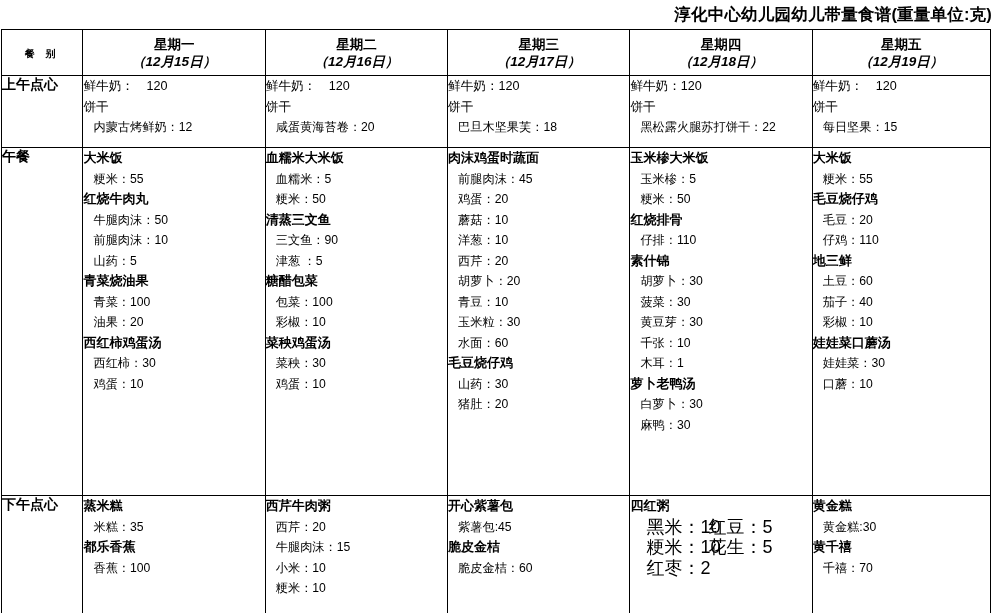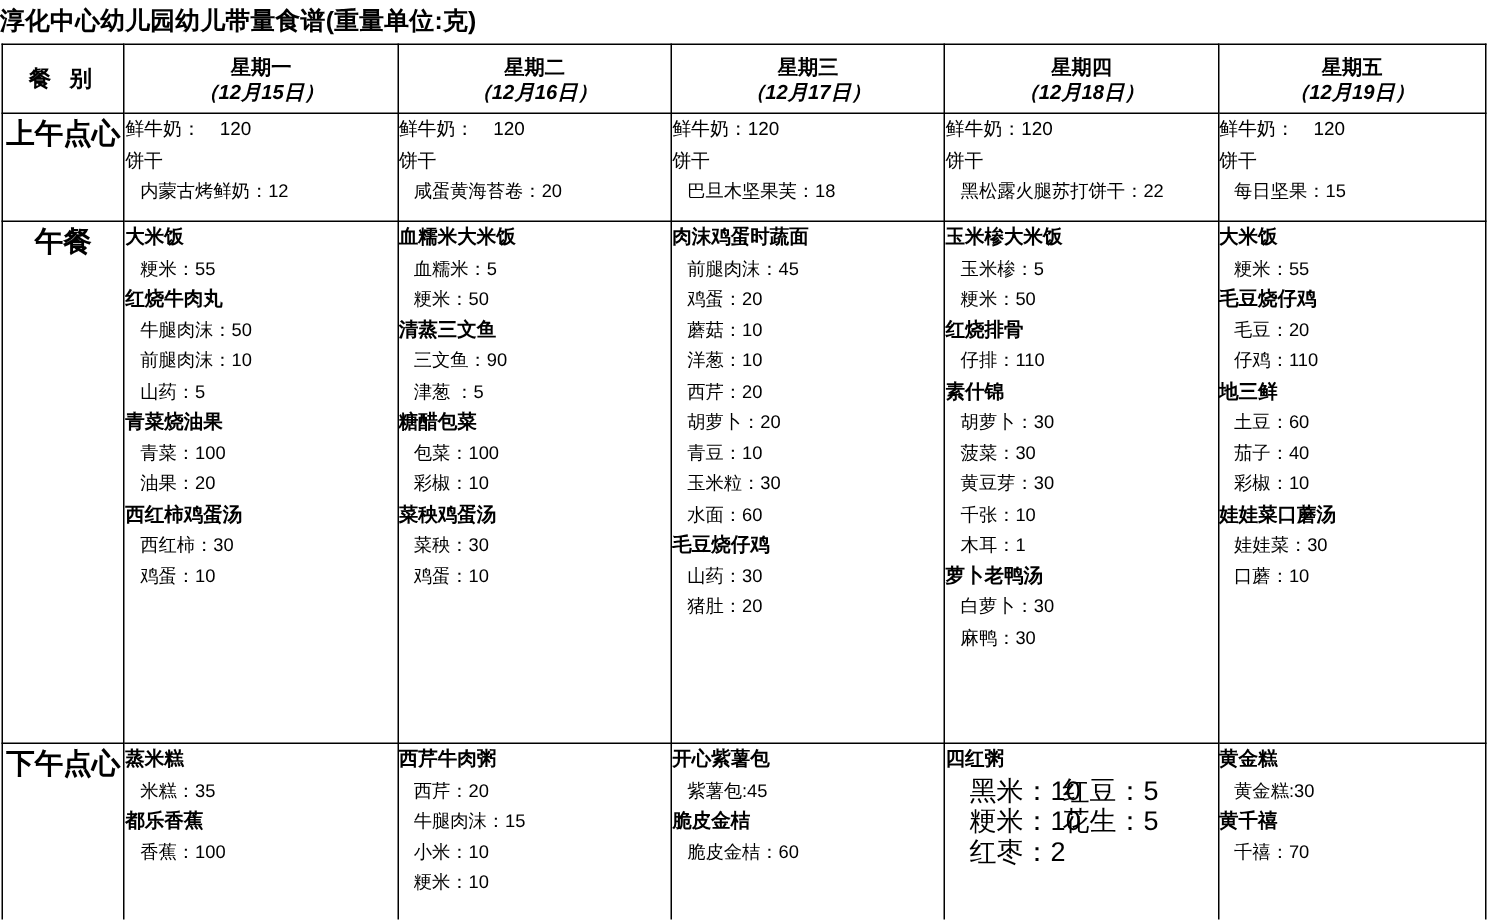--- a/index.html
+++ b/index.html
@@ -11,21 +11,21 @@
     color: #000000;
     overflow: hidden;
   }
   #page {
     position: relative;
     width: 992px;
     height: 613px;
     background: #fff;
   }
   .doc-title {
-    text-align: left;
+    text-align: right;
     font-size: 16.5px;
     font-weight: bold;
     letter-spacing: 0.2px;
     line-height: 29px;
     height: 29px;
     white-space: nowrap;
   }
   table.menu {
     border-collapse: collapse;
     table-layout: fixed;
@@ -44,30 +44,30 @@
 
   
   tr.head td {
     height: 46px;
     vertical-align: middle;
     text-align: center;
     font-weight: bold;
     font-size: 13.5px;
     line-height: 17px;
   }
-  .hd-label { letter-spacing: 4px; font-size: 15px; text-align: right; }
+  .hd-label { letter-spacing: 4px; font-size: 10px; text-align: right; }
   .hd-day { display: block; }
   .hd-date { display: block; font-style: italic; }
 
   
   td.meal-label {
     vertical-align: middle;
-    text-align: center;
-    font-weight: bold;
-    font-size: 19px;
+    text-align: left;
+    font-weight: bold;
+    font-size: 14px;
   }
 
   
   td.cell {
     padding: 3px 4px 4px 4px;
   }
   .dish {
     font-weight: bold;
     font-size: 13px;
     line-height: 20.5px;

